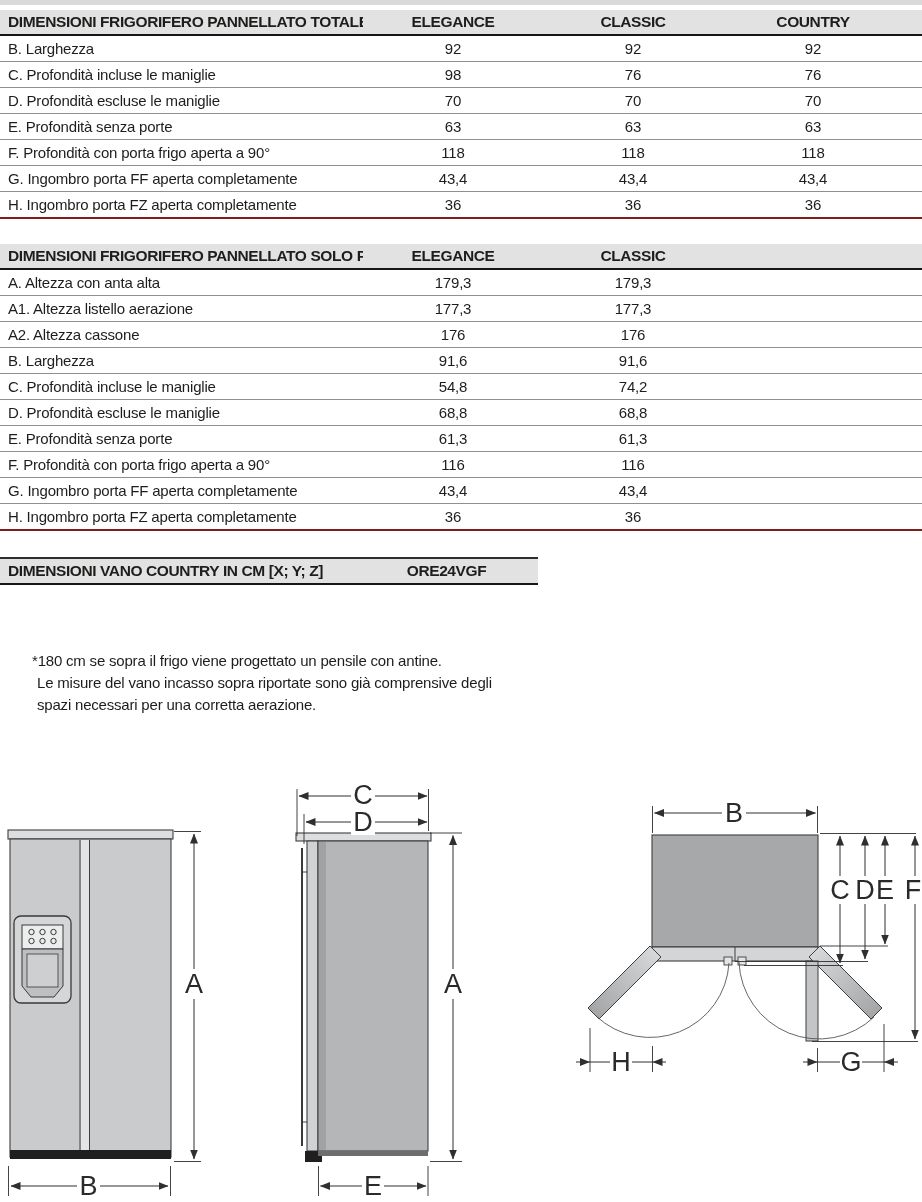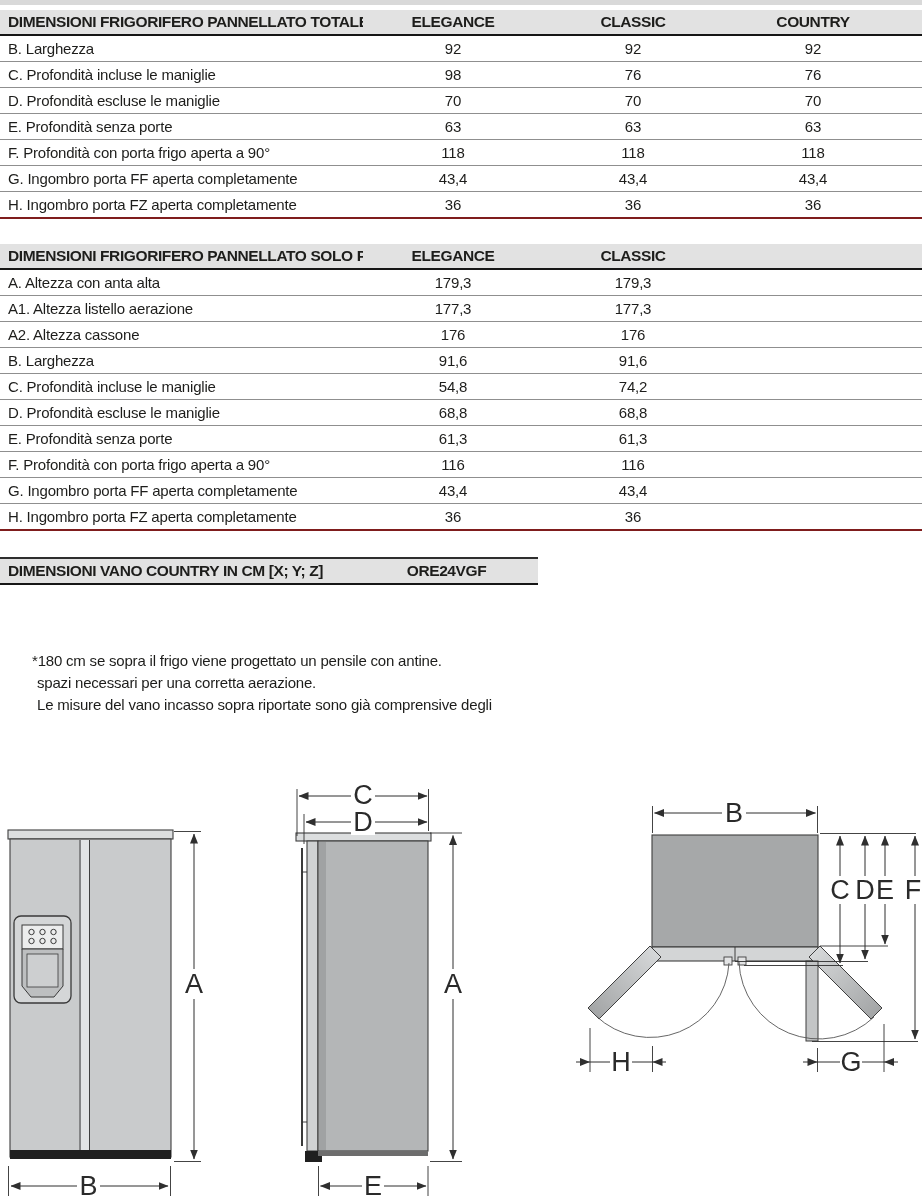--- a/index.html
+++ b/index.html
@@ -202,22 +202,22 @@
           <th class="lbl">DIMENSIONI VANO COUNTRY IN CM [X; Y; Z]</th>
           <th class="val">ORE24VGF</th>
         </tr>
       </thead>
       <tbody>
       </tbody>
     </table>
 
   <div class="footnote">
     <div class="fn-line">*180 cm se sopra il frigo viene progettato un pensile con antine.</div>
+    <div class="fn-line fn-indent">Le misure del vano incasso sopra riportate sono già comprensive degli</div>
     <div class="fn-line fn-indent">spazi necessari per una corretta aerazione.</div>
-    <div class="fn-line fn-indent">Le misure del vano incasso sopra riportate sono già comprensive degli</div>
   </div>
 
   <svg class="diagrams" viewBox="0 760 922 442">
     <defs>
       <marker id="arr" viewBox="0 0 10 8" markerWidth="10" markerHeight="8" refX="9.5" refY="4" orient="auto-start-reverse" markerUnits="userSpaceOnUse">
         <path d="M0,0 L10,4 L0,8 Z" fill="#2f2f2f"></path>
       </marker>
       <linearGradient id="slabL" x1="1" y1="0" x2="0" y2="1">
         <stop offset="0" stop-color="#dadcdd"></stop>
           <stop offset="1" stop-color="#9fa1a2"></stop>

